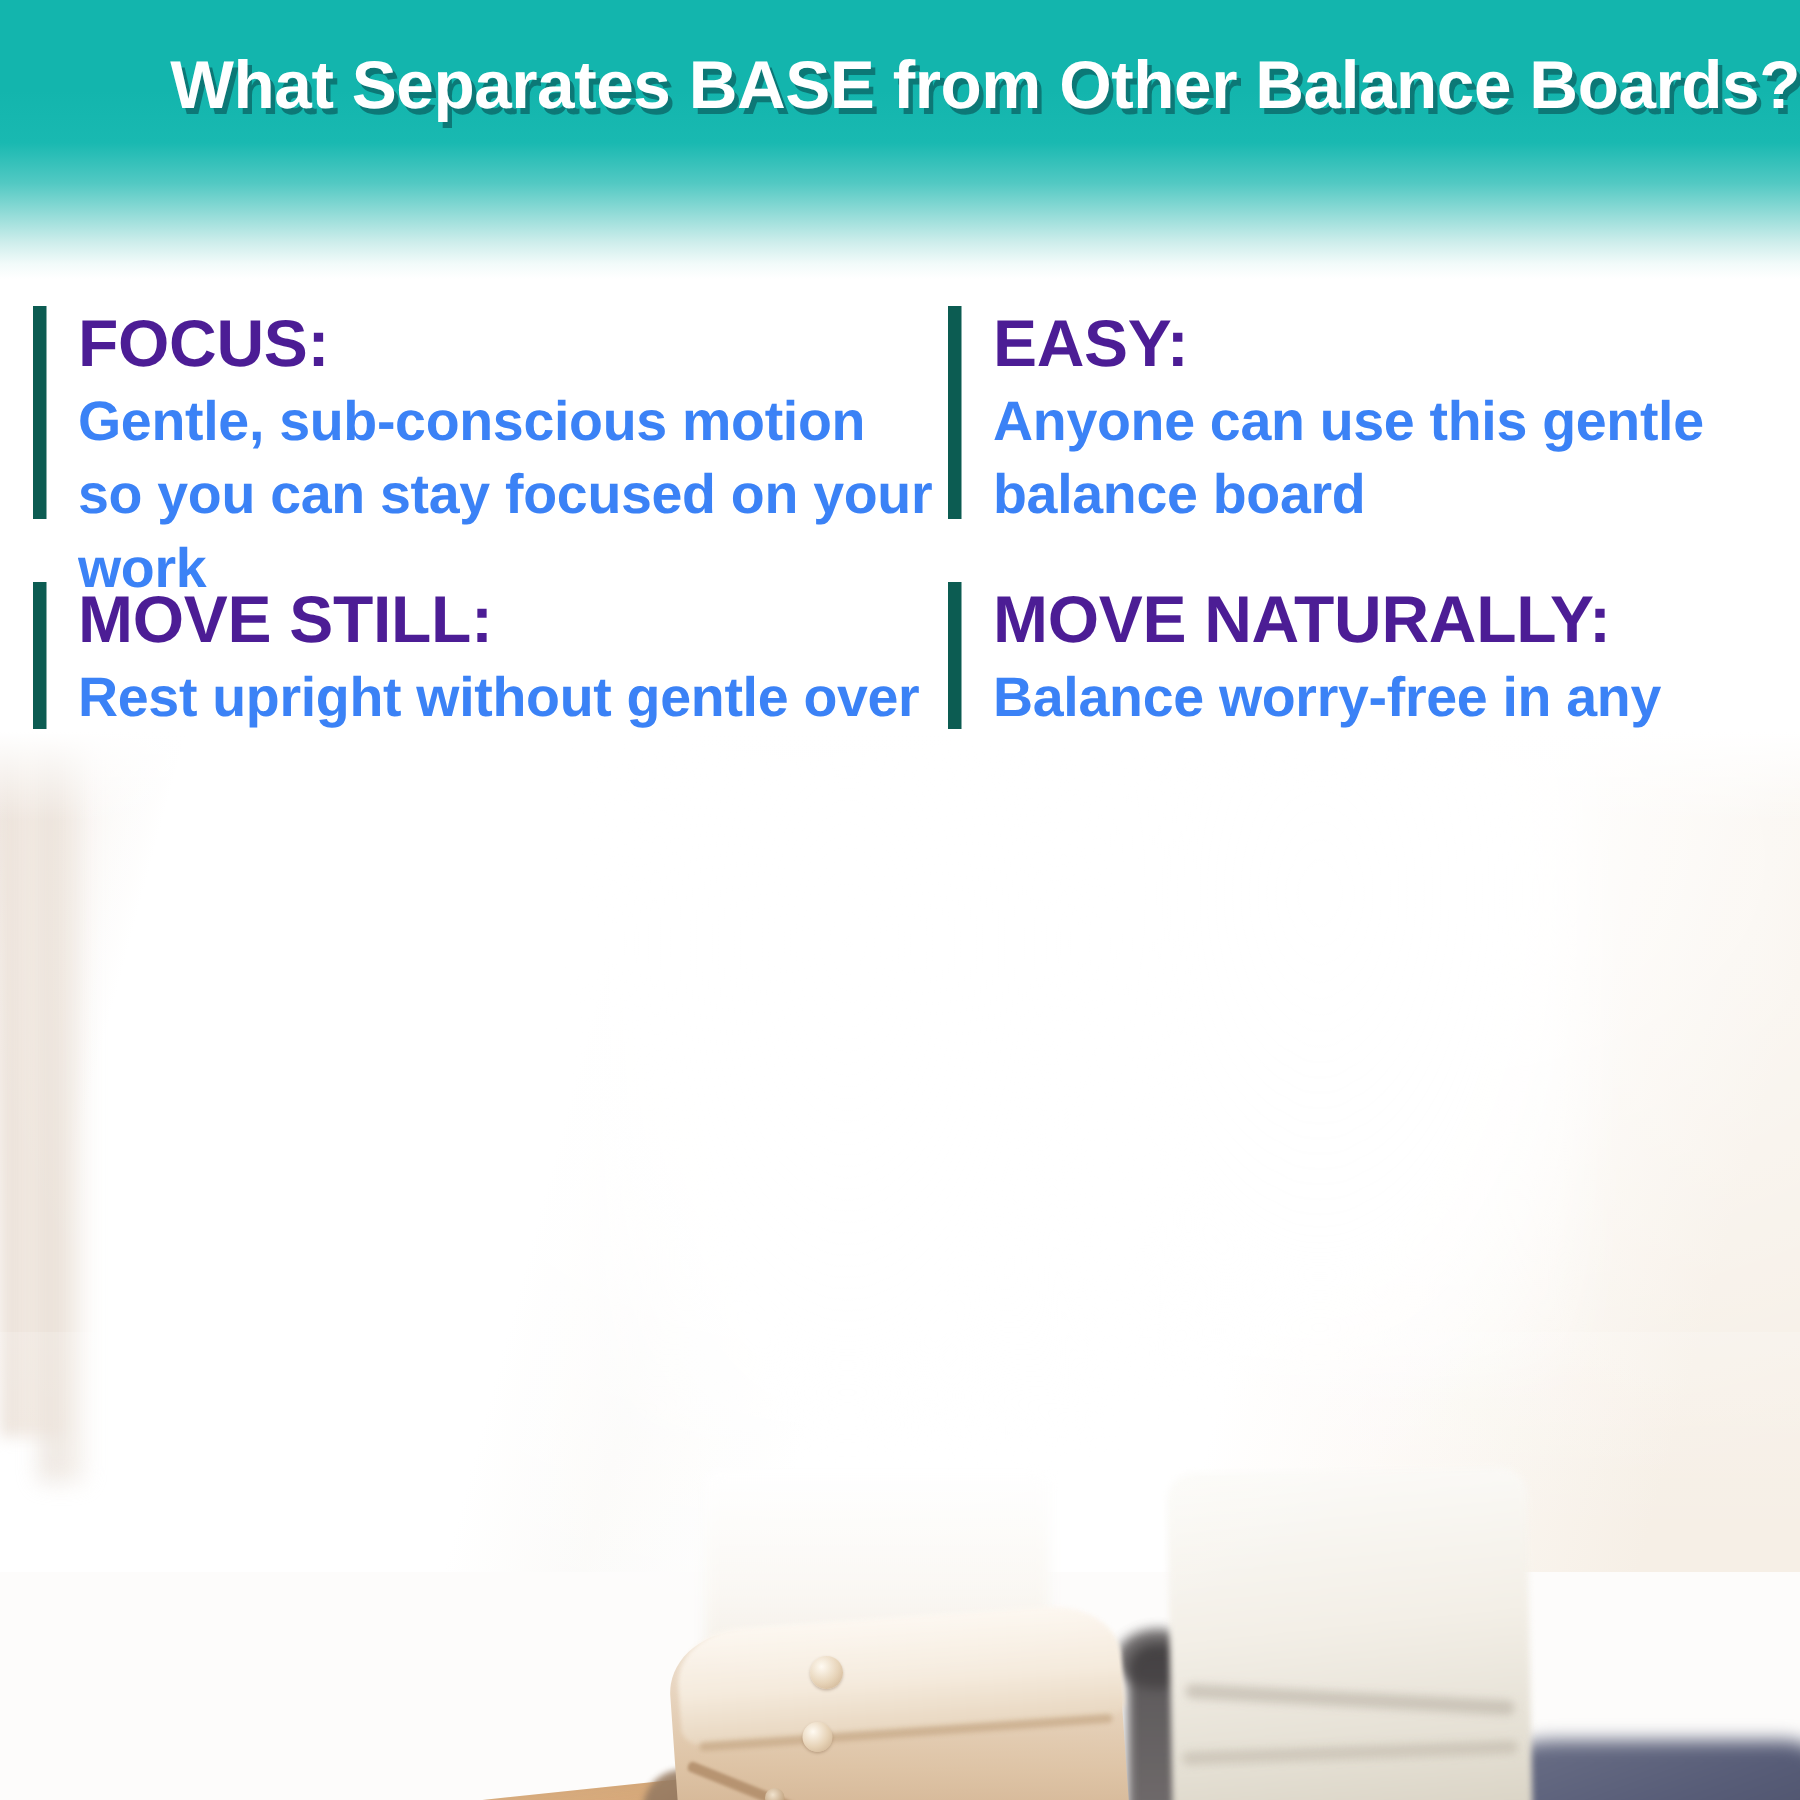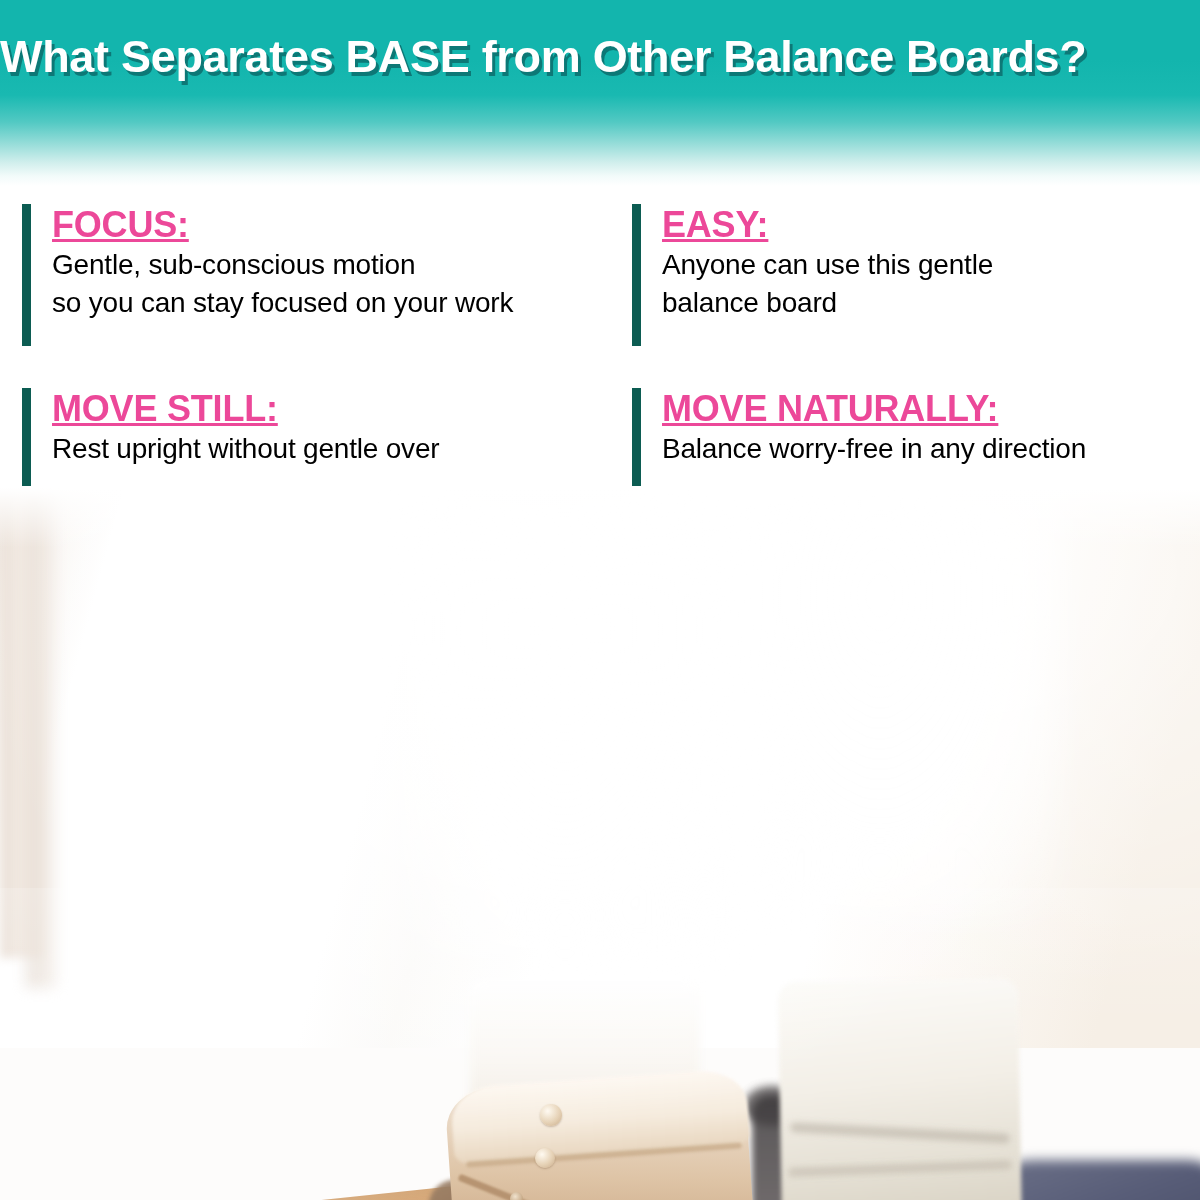--- a/index.html
+++ b/index.html
@@ -26,21 +26,21 @@
       #19b9b1 95px,
       #52c9c3 122px,
       #97ddd9 144px,
       #cfeeec 162px,
       #f2fbfa 176px,
       #ffffff 186px);
   }
   .header-title{
     position:absolute;left:0;top:34px;
     width:1200px;
-    text-align:left;
+    text-align:right;
     color:#ffffff;
     font-size:45px;
     font-weight:bold;
     letter-spacing:-0.3px;
     line-height:1;
     white-space:nowrap;
     text-shadow:3px 4px 0 rgba(8,70,72,0.55);
   }
 
   
@@ -51,32 +51,31 @@
   .feature{
     position:absolute;
     padding-left:30px;
   }
   .feature .bar{
     position:absolute;left:0;top:0;
     width:9px;
     background:#0c5c52;
   }
   .feature .f-title{
-    font-size:36px;
+    font-size:44px;
     font-weight:bold;
-    color:#ec4899;
+    color:#4c1d95;
     line-height:1.18;
     letter-spacing:-0.2px;
     white-space:nowrap;
-    text-decoration:underline;
   }
   .feature .f-body{
-    font-size:28px;
-    font-weight:400;
-    color:#000000;
+    font-size:37px;
+    font-weight:700;
+    color:#3b82f6;
     line-height:1.33;
     letter-spacing:-0.2px;
     white-space:pre-line;
   }
 
   
   #feat-focus{left:22px;top:8px;width:600px;}
   #feat-focus .bar{height:142px;}
   #feat-easy{left:632px;top:8px;width:560px;}
   #feat-easy .bar{height:142px;}

